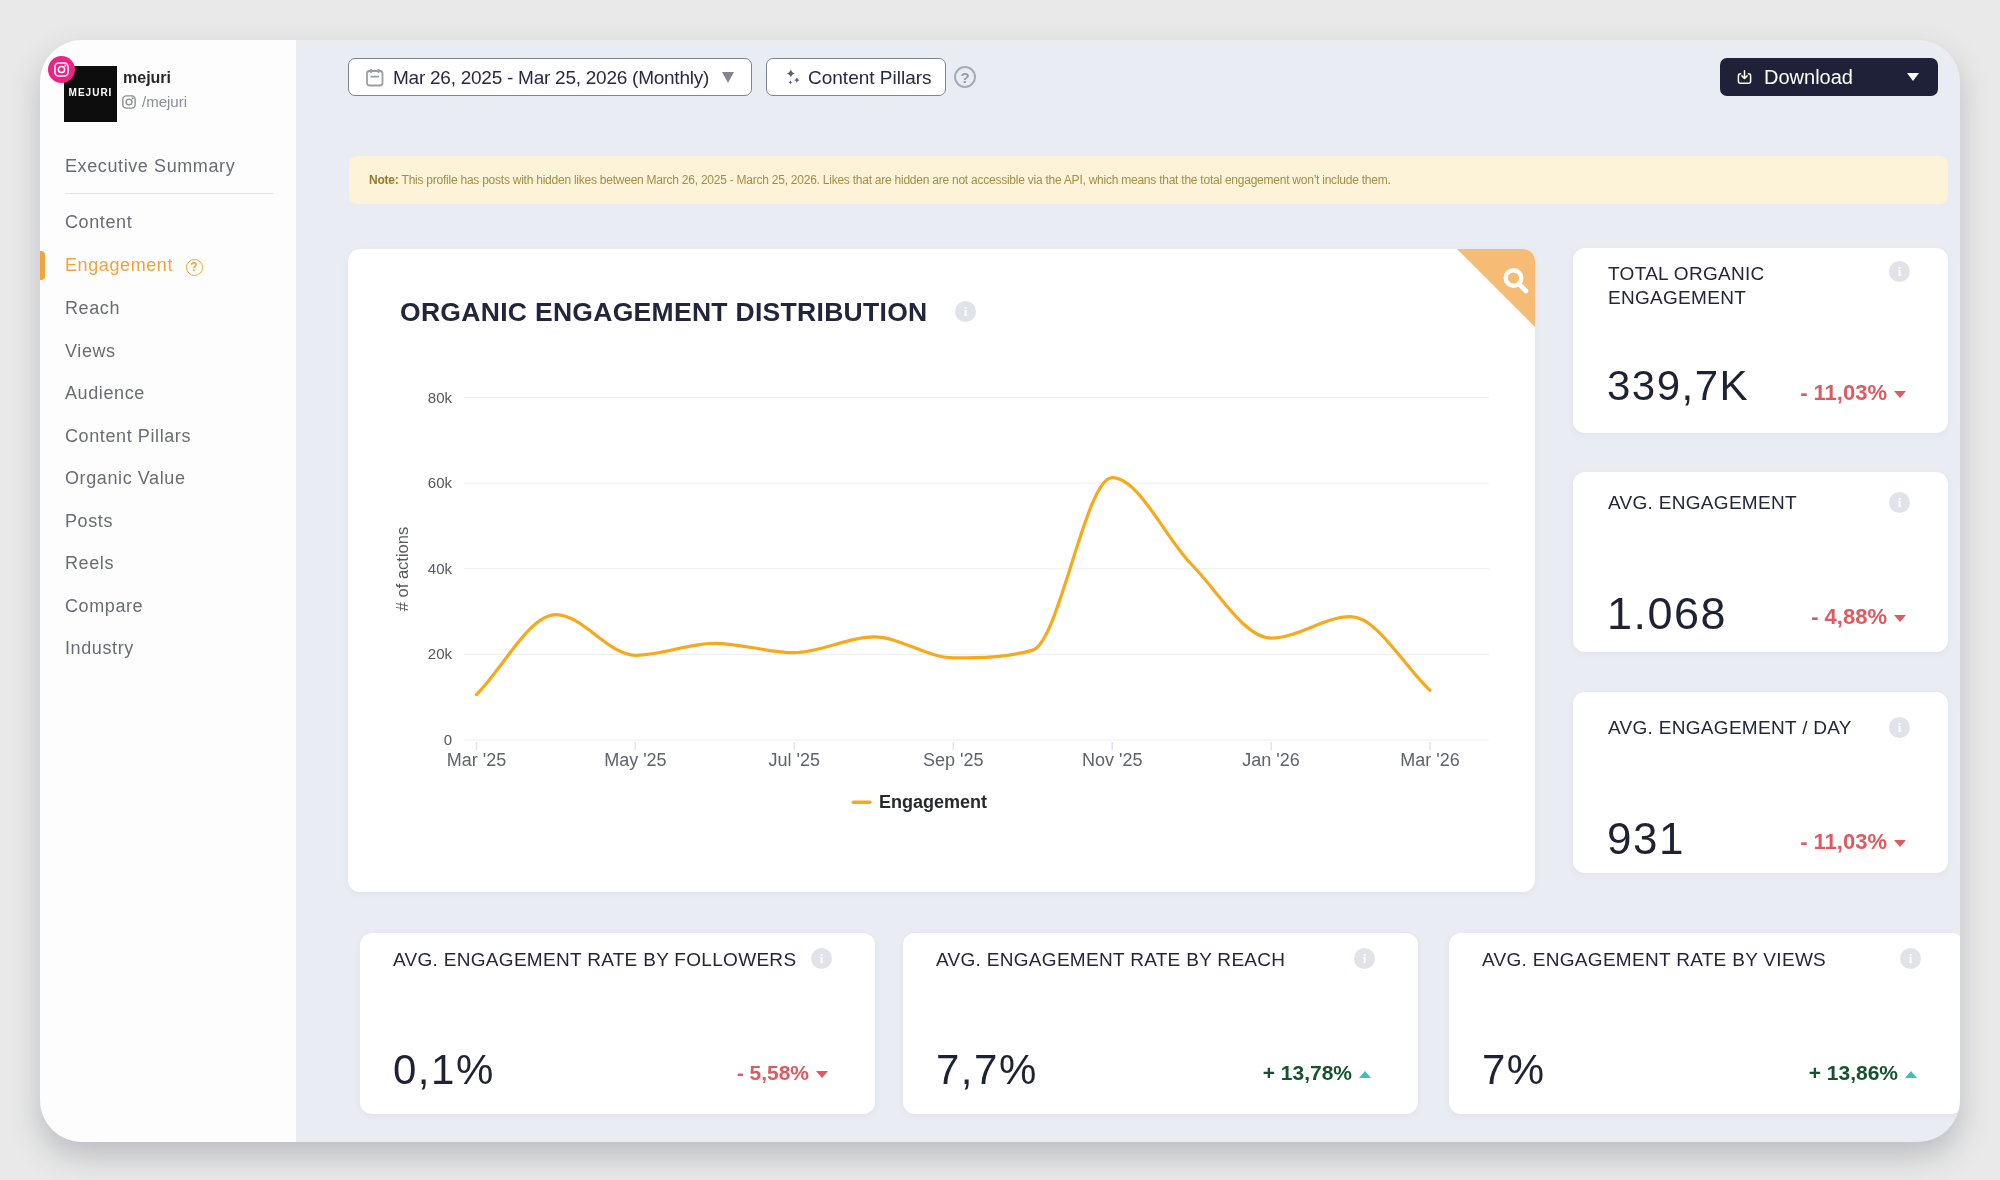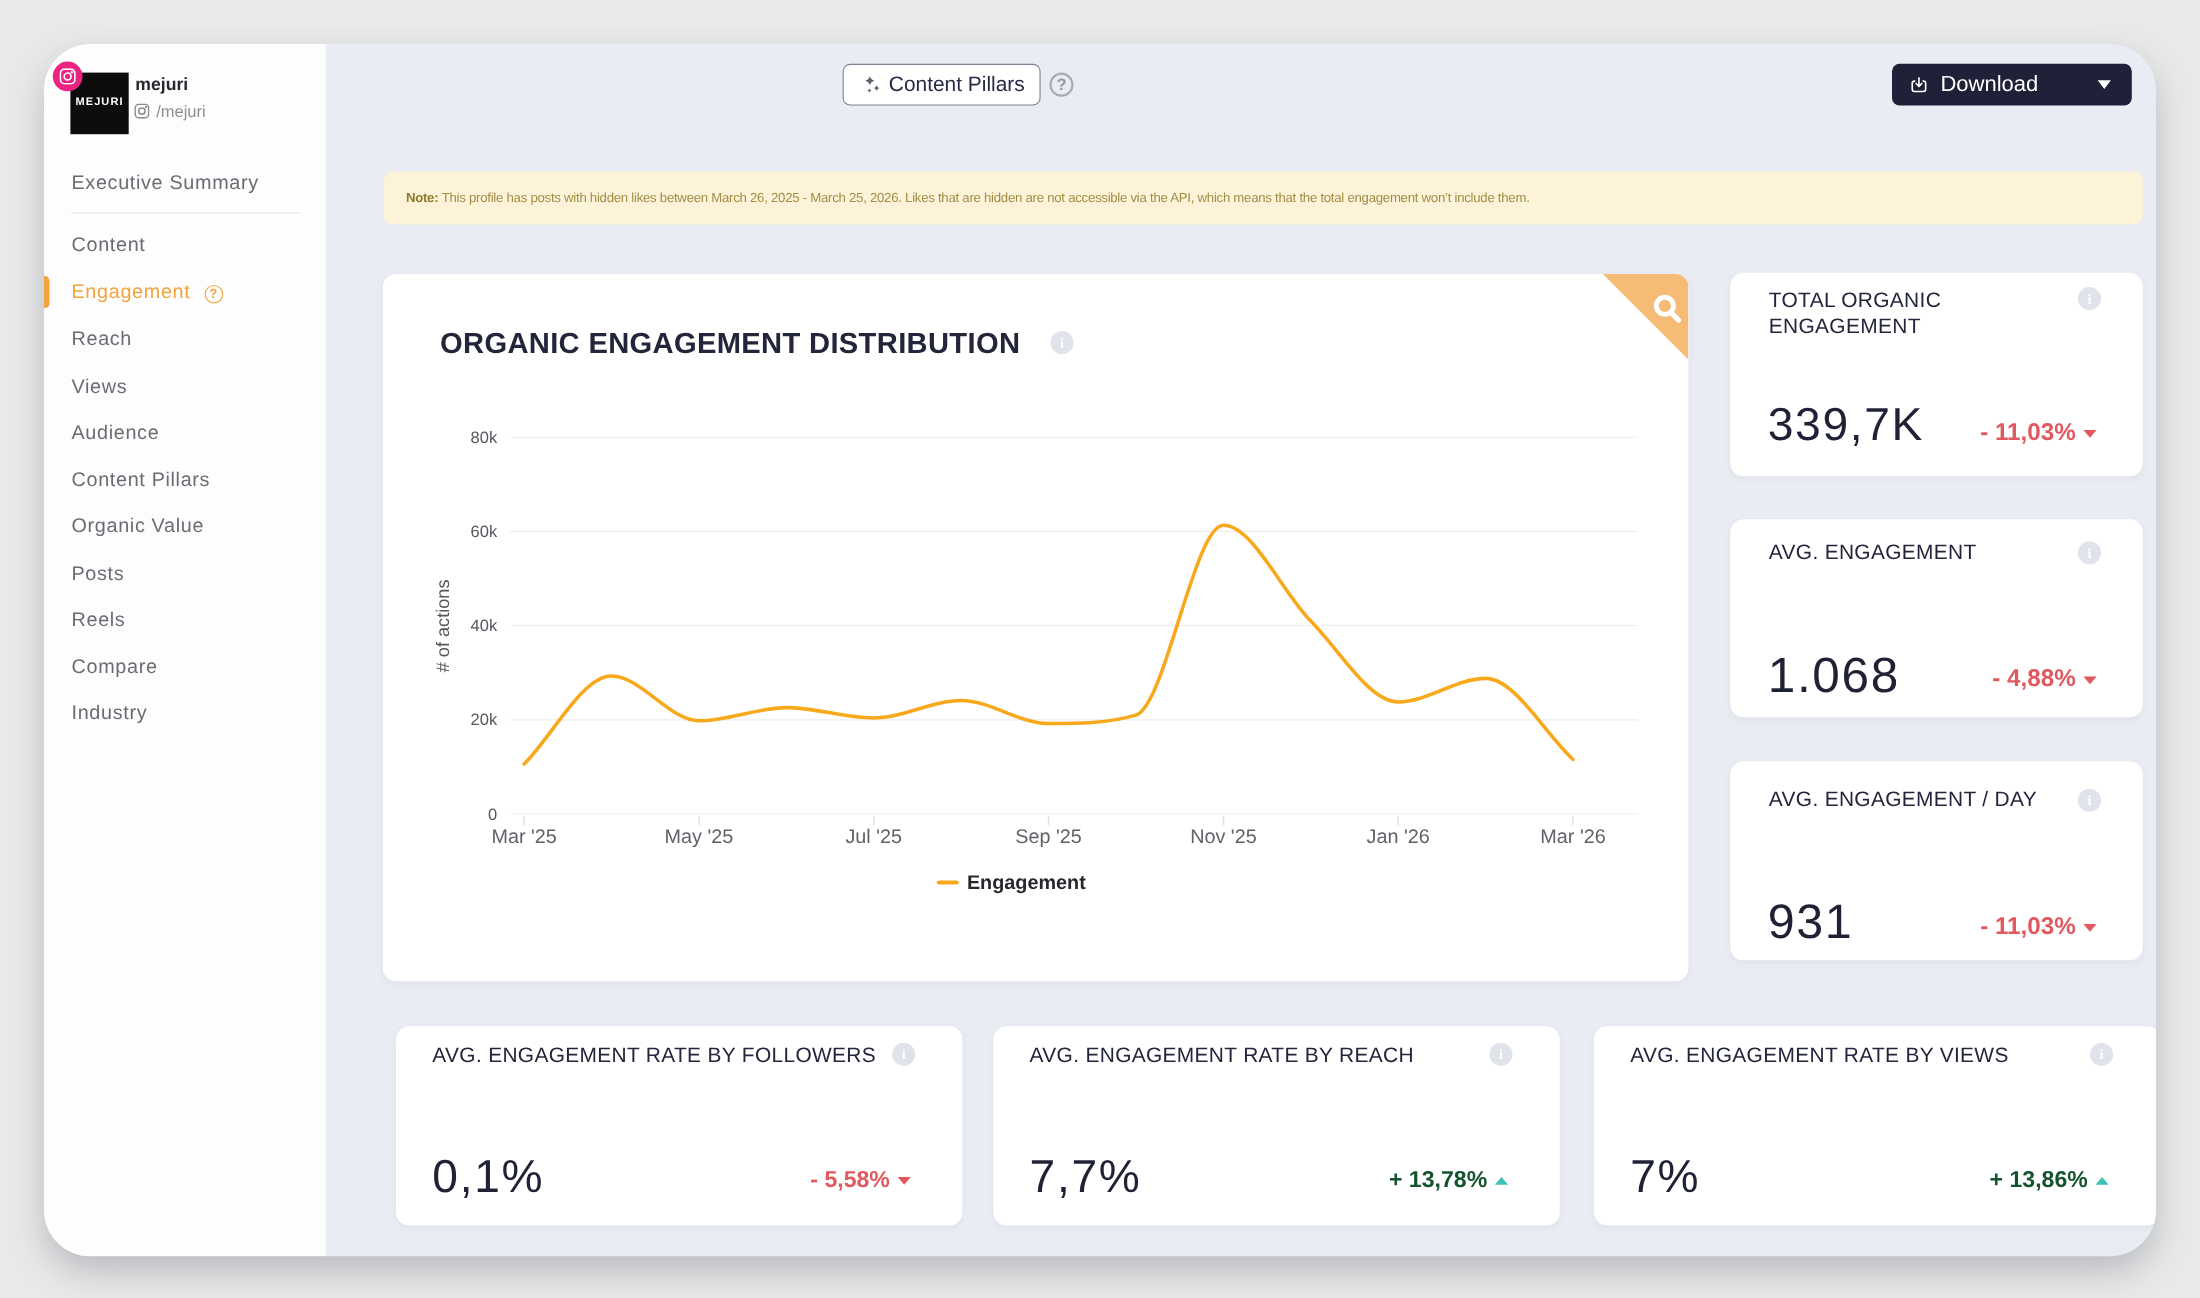--- a/index.html
+++ b/index.html
@@ -50,20 +50,30 @@
 .bcard { top:893px; height:181px; width:515px;margin-left:12px; }
 .bc1 { left:52px; } .bc2 { left:595px; } .bc3 { left:1141px; }
 .bctitle { position:absolute; left:33px; top:15px; line-height:24px; font-size:19px; letter-spacing:0.3px; color:#23263b; }
 .bcnum { position:absolute; left:33px; top:113px; font-size:42px; color:#1f2134; letter-spacing:1.5px; }
 .bcchg { position:absolute; right:47px; top:128px; font-size:21px; font-weight:bold; }
 </style>
 </head>
 <body>
 <div class="app">
   <div class="main">
+    <div class="btn datebtn">
+      <svg width="18" height="19" viewBox="0 0 18 19" style="position:absolute;left:17px;top:9px;">
+        <rect x="1" y="3" width="15.5" height="14.5" rx="2.5" fill="none" stroke="#989da7" stroke-width="1.8"></rect>
+        <line x1="5" y1="1" x2="5" y2="5" stroke="#989da7" stroke-width="1.8"></line>
+        <line x1="12.5" y1="1" x2="12.5" y2="5" stroke="#989da7" stroke-width="1.8"></line>
+        <line x1="4.5" y1="8.7" x2="13" y2="8.7" stroke="#989da7" stroke-width="1.8"></line>
+      </svg>
+      <span style="position:absolute;left:44px;top:8px;line-height:22px;letter-spacing:-0.25px;">Mar 26, 2025 - Mar 25, 2026 (Monthly)</span>
+      <span style="position:absolute;left:373px;top:13px;width:0;height:0;border-left:6.5px solid transparent;border-right:6.5px solid transparent;border-top:11px solid #83868f;"></span>
+    </div>
     <div class="btn pillbtn">
       <svg width="15" height="17" viewBox="0 0 15 17" style="position:absolute;left:19px;top:10px;">
         <path d="M4.8 0.2 C5.4 2.6 6.6 3.8 9 4.4 C6.6 5 5.4 6.2 4.8 8.6 C4.2 6.2 3 5 0.6 4.4 C3 3.8 4.2 2.6 4.8 0.2 Z" fill="#5c6070"></path>
         <path d="M10.9 8.2 C11.3 9.9 12.1 10.7 13.8 11.1 C12.1 11.5 11.3 12.3 10.9 14 C10.5 12.3 9.7 11.5 8 11.1 C9.7 10.7 10.5 9.9 10.9 8.2 Z" fill="#5c6070"></path>
         <path d="M4.4 11.2 C4.7 12.4 5.3 13 6.5 13.3 C5.3 13.6 4.7 14.2 4.4 15.4 C4.1 14.2 3.5 13.6 2.3 13.3 C3.5 13 4.1 12.4 4.4 11.2 Z" fill="#5c6070"></path>
       </svg>
       <span style="position:absolute;left:41px;top:8px;line-height:22px;">Content Pillars</span>
     </div>
     <div class="helpc">?</div>
     <div class="dlbtn">

